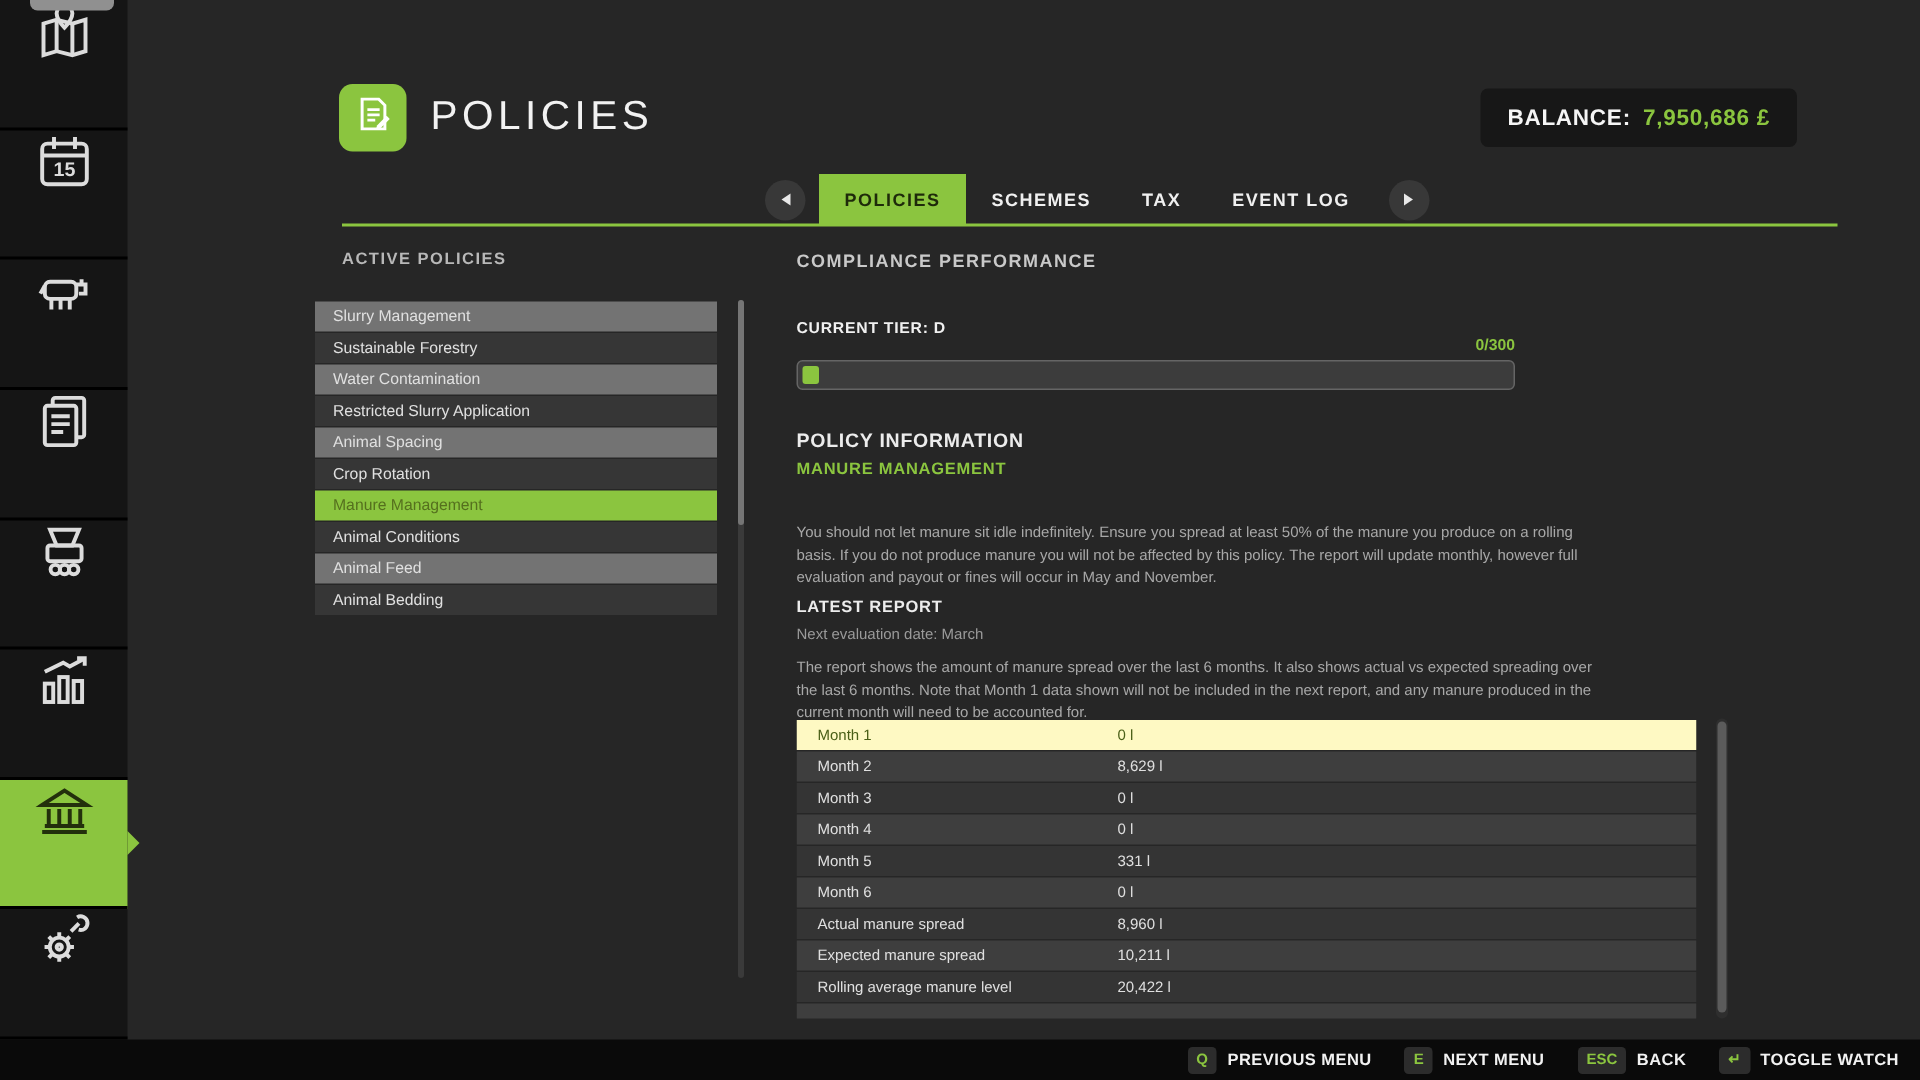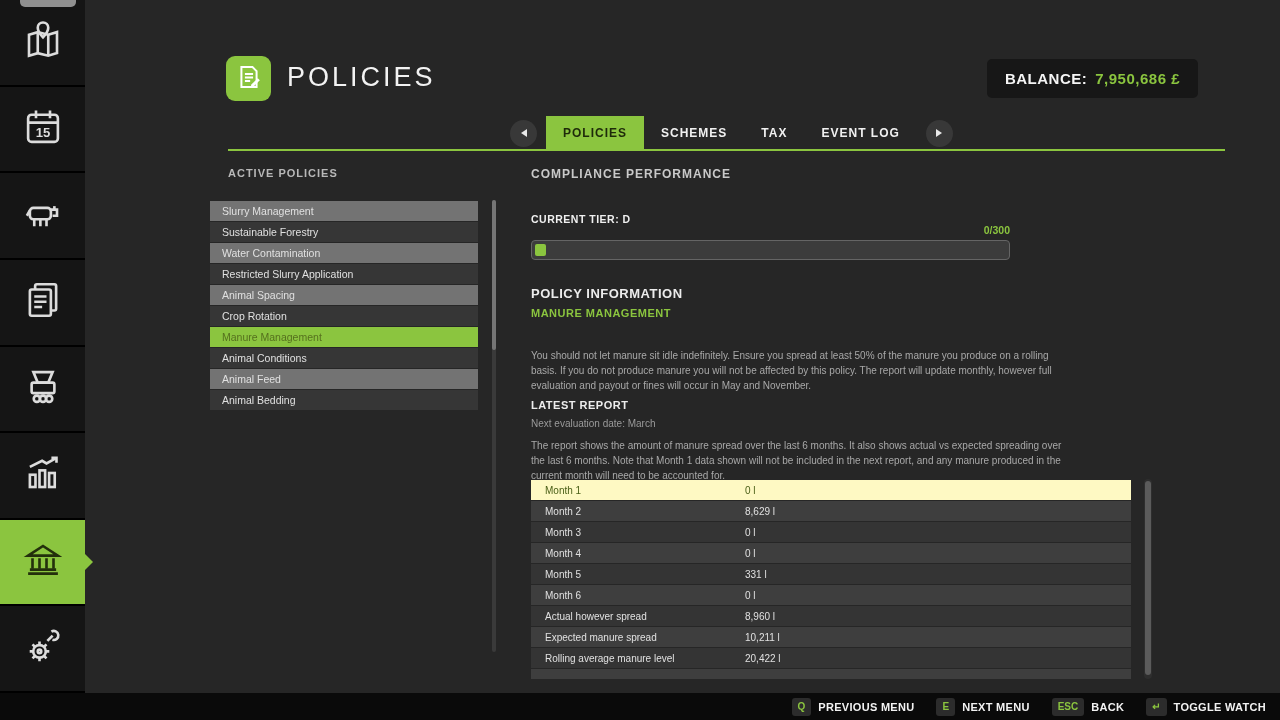--- a/index.html
+++ b/index.html
@@ -6,21 +6,21 @@
   html,body { margin:0; padding:0; }
   body {
     width:1280px; height:720px; overflow:hidden; position:relative;
     background:#262626; color:#ddd;
     font-family:"Liberation Sans", sans-serif;
   }
   .screen { position:absolute; inset:0; }
 
   
   .sidebar { position:absolute; left:0; top:0; width:85px; height:693px; background:#151515; display:flex; flex-direction:column; }
-  .cell { flex:1; display:flex; align-items:center; justify-content:center; border-bottom:2px solid #000; color:#dcdcdc; position:relative; }
+  .cell { flex:1; display:flex; justify-content:center; border-bottom:2px solid #000; color:#dcdcdc; position:relative; }
   .cell svg { width:42px; height:42px; }
   .cell.active { background:#8bc53f; color:#23300c; }
   .cell.active::after { content:""; position:absolute; right:-8px; top:50%; transform:translateY(-50%);
     border-top:8px solid transparent; border-bottom:8px solid transparent; border-left:8px solid #8bc53f; }
   .scroll-remnant { position:absolute; left:20px; top:0; width:56px; height:7px; background:#909090; border-radius:0 0 5px 5px; z-index:3; }
 
   
   .app-icon { position:absolute; left:226px; top:56px; width:45px; height:45px; border-radius:9px; background:#8bc53f;
     display:flex; align-items:center; justify-content:center; }
   .app-icon svg { width:28px; height:28px; }
@@ -258,21 +258,21 @@
     </div>
     <div class="row">
       <span class="rlabel">Month 5</span>
       <span class="rvalue">331 l</span>
     </div>
     <div class="row">
       <span class="rlabel">Month 6</span>
       <span class="rvalue">0 l</span>
     </div>
     <div class="row">
-      <span class="rlabel">Actual however spread</span>
+      <span class="rlabel">Actual manure spread</span>
       <span class="rvalue">8,960 l</span>
     </div>
     <div class="row">
       <span class="rlabel">Expected manure spread</span>
       <span class="rvalue">10,211 l</span>
     </div>
     <div class="row">
       <span class="rlabel">Rolling average manure level</span>
       <span class="rvalue">20,422 l</span>
     </div>

